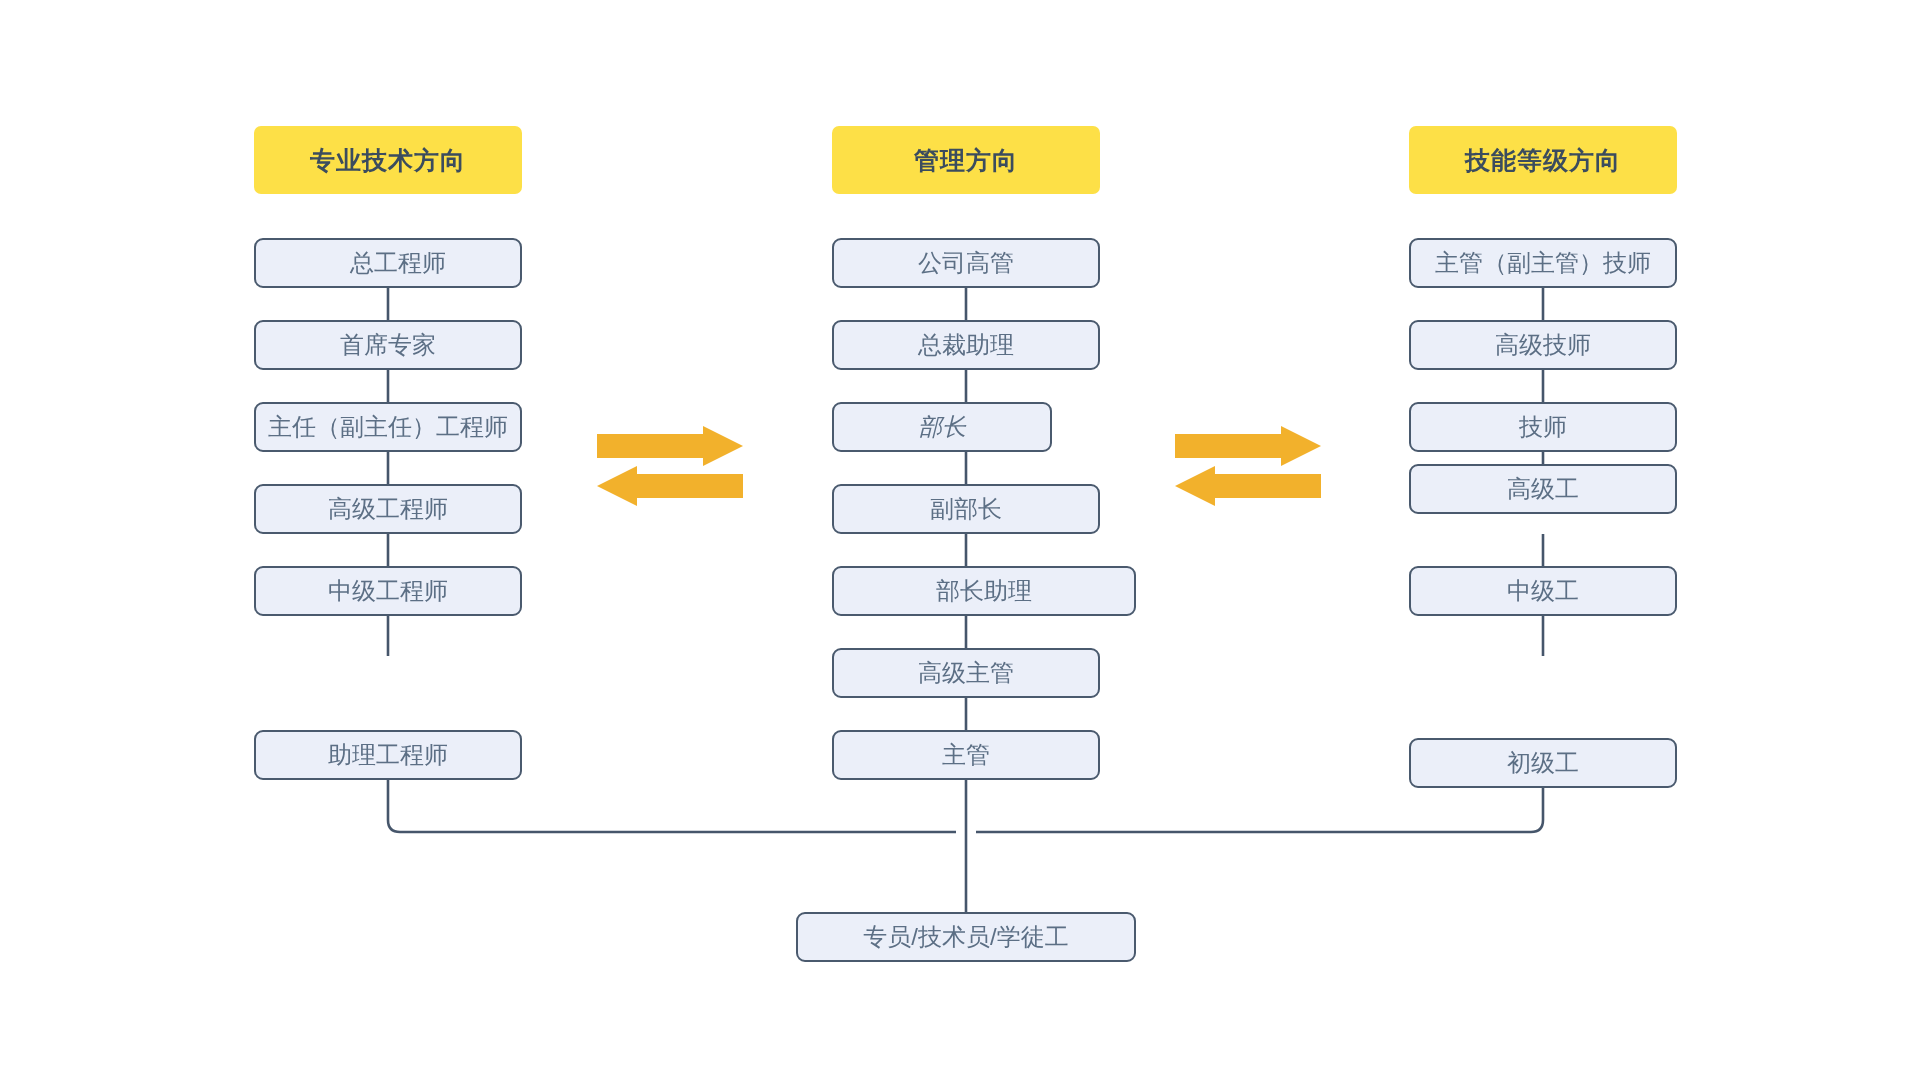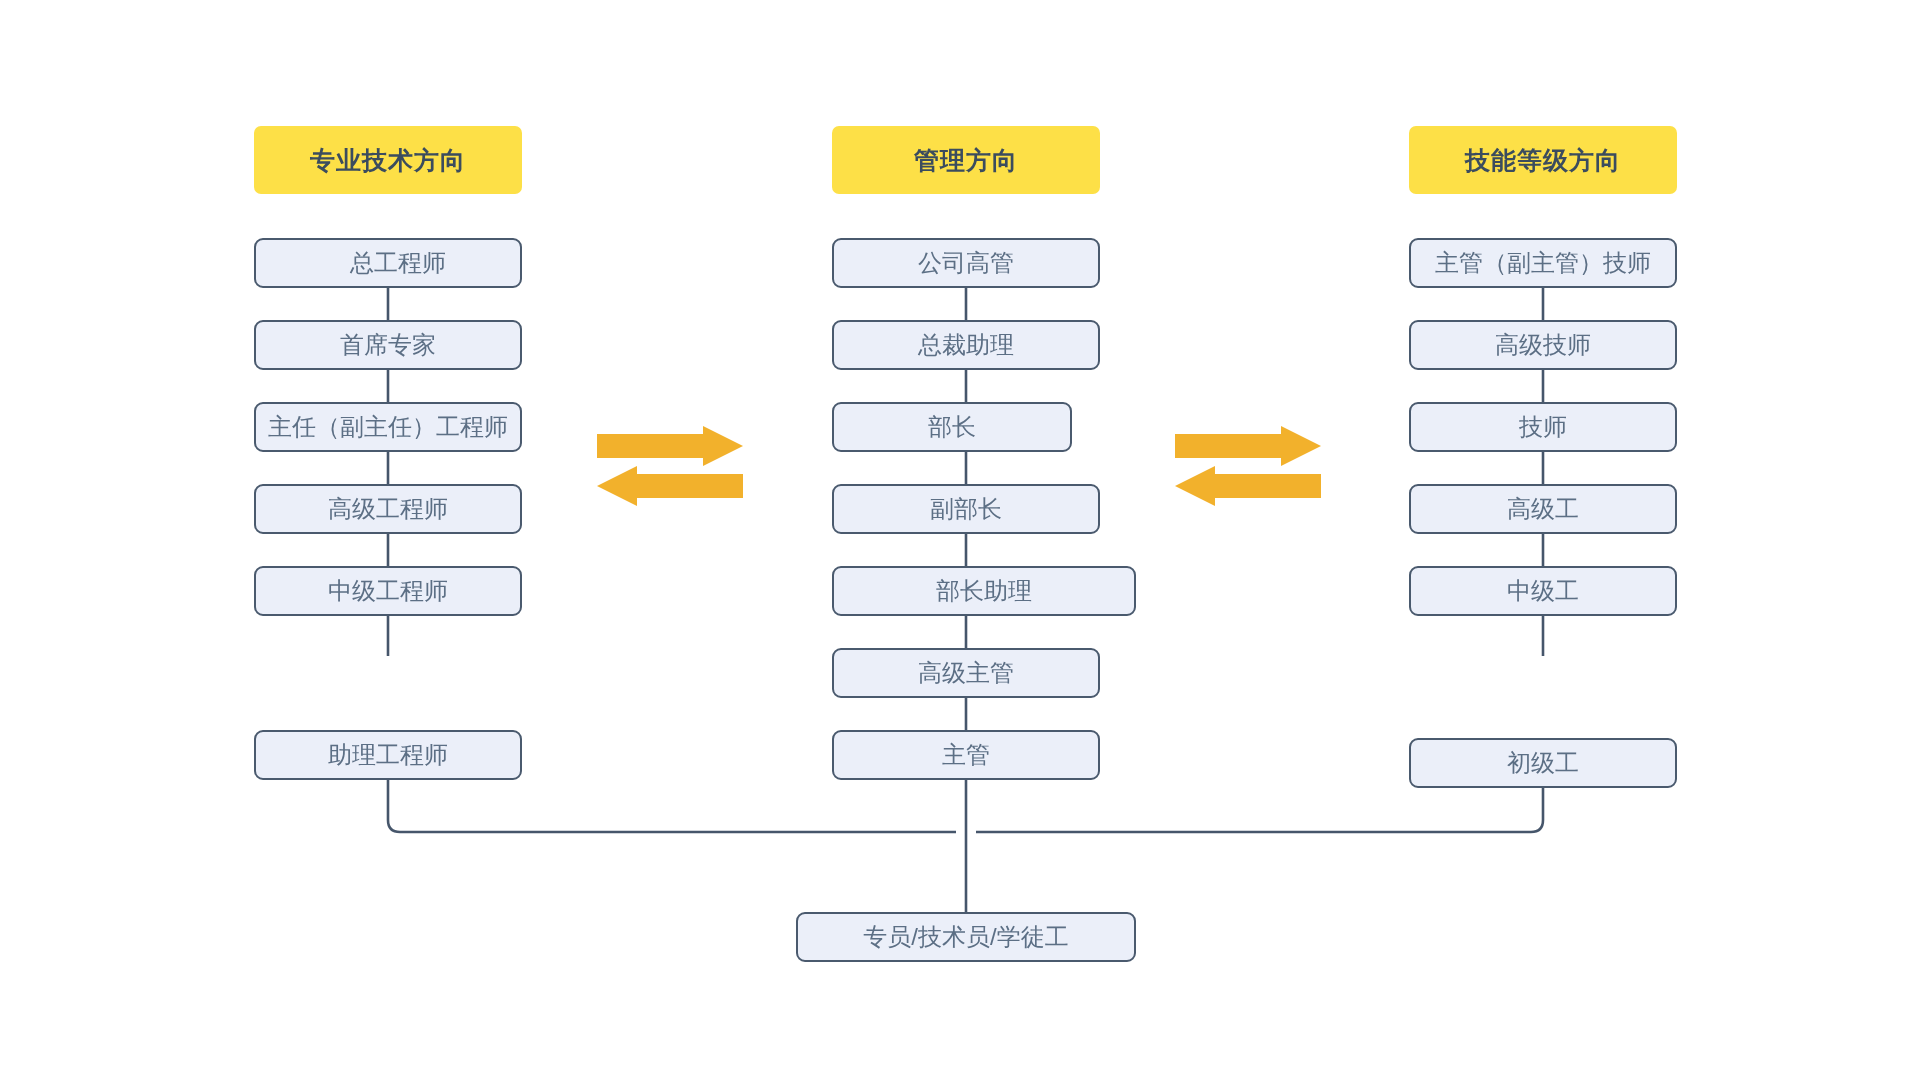--- a/index.html
+++ b/index.html
@@ -120,34 +120,34 @@
     <div class="node" style="left:254px; top:566px; width:268px; height:50px;">中级工程师</div>
     <div class="node" style="left:254px; top:730px; width:268px; height:50px;">助理工程师</div>
 
   </div>
 
   <div class="column">
     <div class="col-header" style="left:832px; top:126px; width:268px; height:68px;">管理方向</div>
 
     <div class="node" style="left:832px; top:238px; width:268px; height:50px;">公司高管</div>
     <div class="node" style="left:832px; top:320px; width:268px; height:50px;">总裁助理</div>
-    <div class="node" style="left:832px; top:402px; width:240px; height:50px;">部长</div>
+    <div class="node" style="left:832px; top:402px; width:220px; height:50px;font-style:italic;">部长</div>
     <div class="node" style="left:832px; top:484px; width:268px; height:50px;">副部长</div>
     <div class="node" style="left:832px; top:566px; width:304px; height:50px;">部长助理</div>
     <div class="node" style="left:832px; top:648px; width:268px; height:50px;">高级主管</div>
     <div class="node" style="left:832px; top:730px; width:268px; height:50px;">主管</div>
   </div>
 
   <div class="column">
     <div class="col-header" style="left:1409px; top:126px; width:268px; height:68px;">技能等级方向</div>
 
     <div class="node" style="left:1409px; top:238px; width:268px; height:50px;">主管（副主管）技师</div>
     <div class="node" style="left:1409px; top:320px; width:268px; height:50px;">高级技师</div>
     <div class="node" style="left:1409px; top:402px; width:268px; height:50px;">技师</div>
-    <div class="node" style="left:1409px; top:484px; width:268px; height:50px;">高级工</div>
+    <div class="node" style="left:1409px; top:464px; width:268px; height:50px;">高级工</div>
     <div class="node" style="left:1409px; top:566px; width:268px; height:50px;">中级工</div>
     <div class="node" style="left:1409px; top:730px; width:268px; height:50px;margin-top:8px;">初级工</div>
   </div>
 
   <div class="node bottom-node" style="left:796px; top:912px; width:340px; height:50px;">专员/技术员/学徒工</div>
 
   <svg class="swap-icon" style="left:597px; top:426px;" width="146" height="80" viewBox="0 0 146 80" xmlns="http://www.w3.org/2000/svg">
 
     <path d="M0 8 L106 8 L106 0 L146 20 L106 40 L106 32 L0 32 Z" fill="#F2B12C"></path>
 

